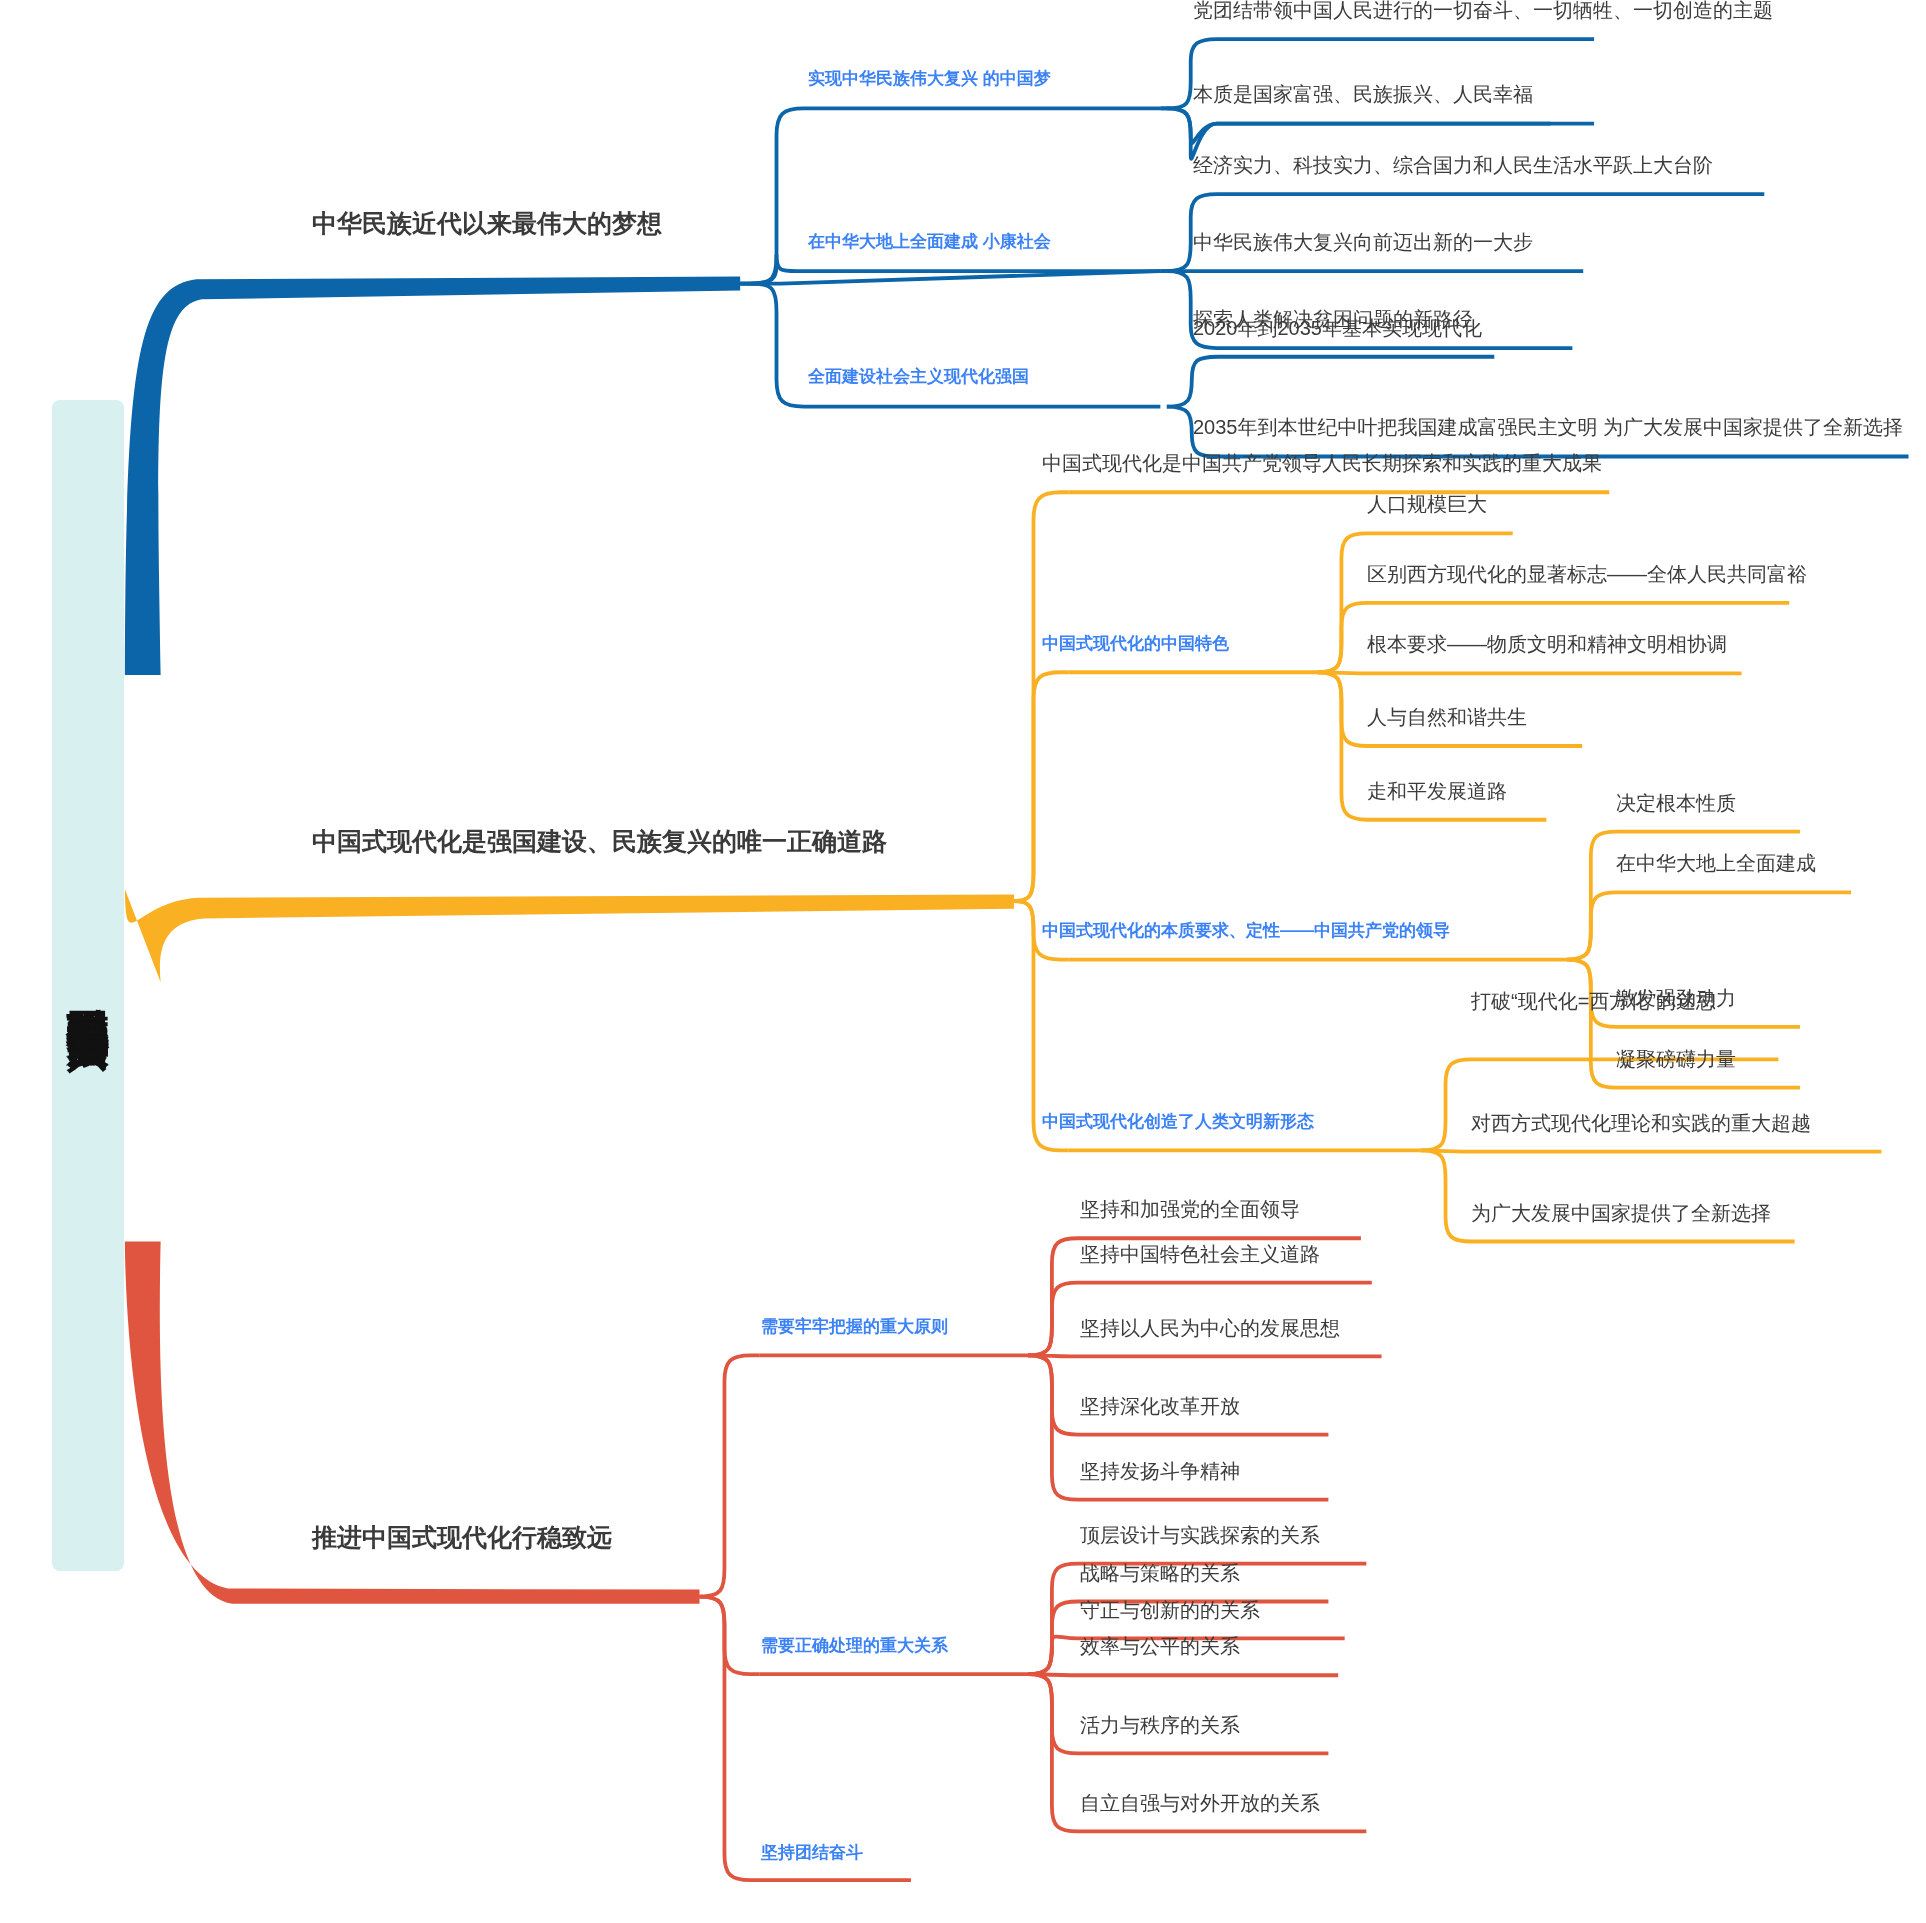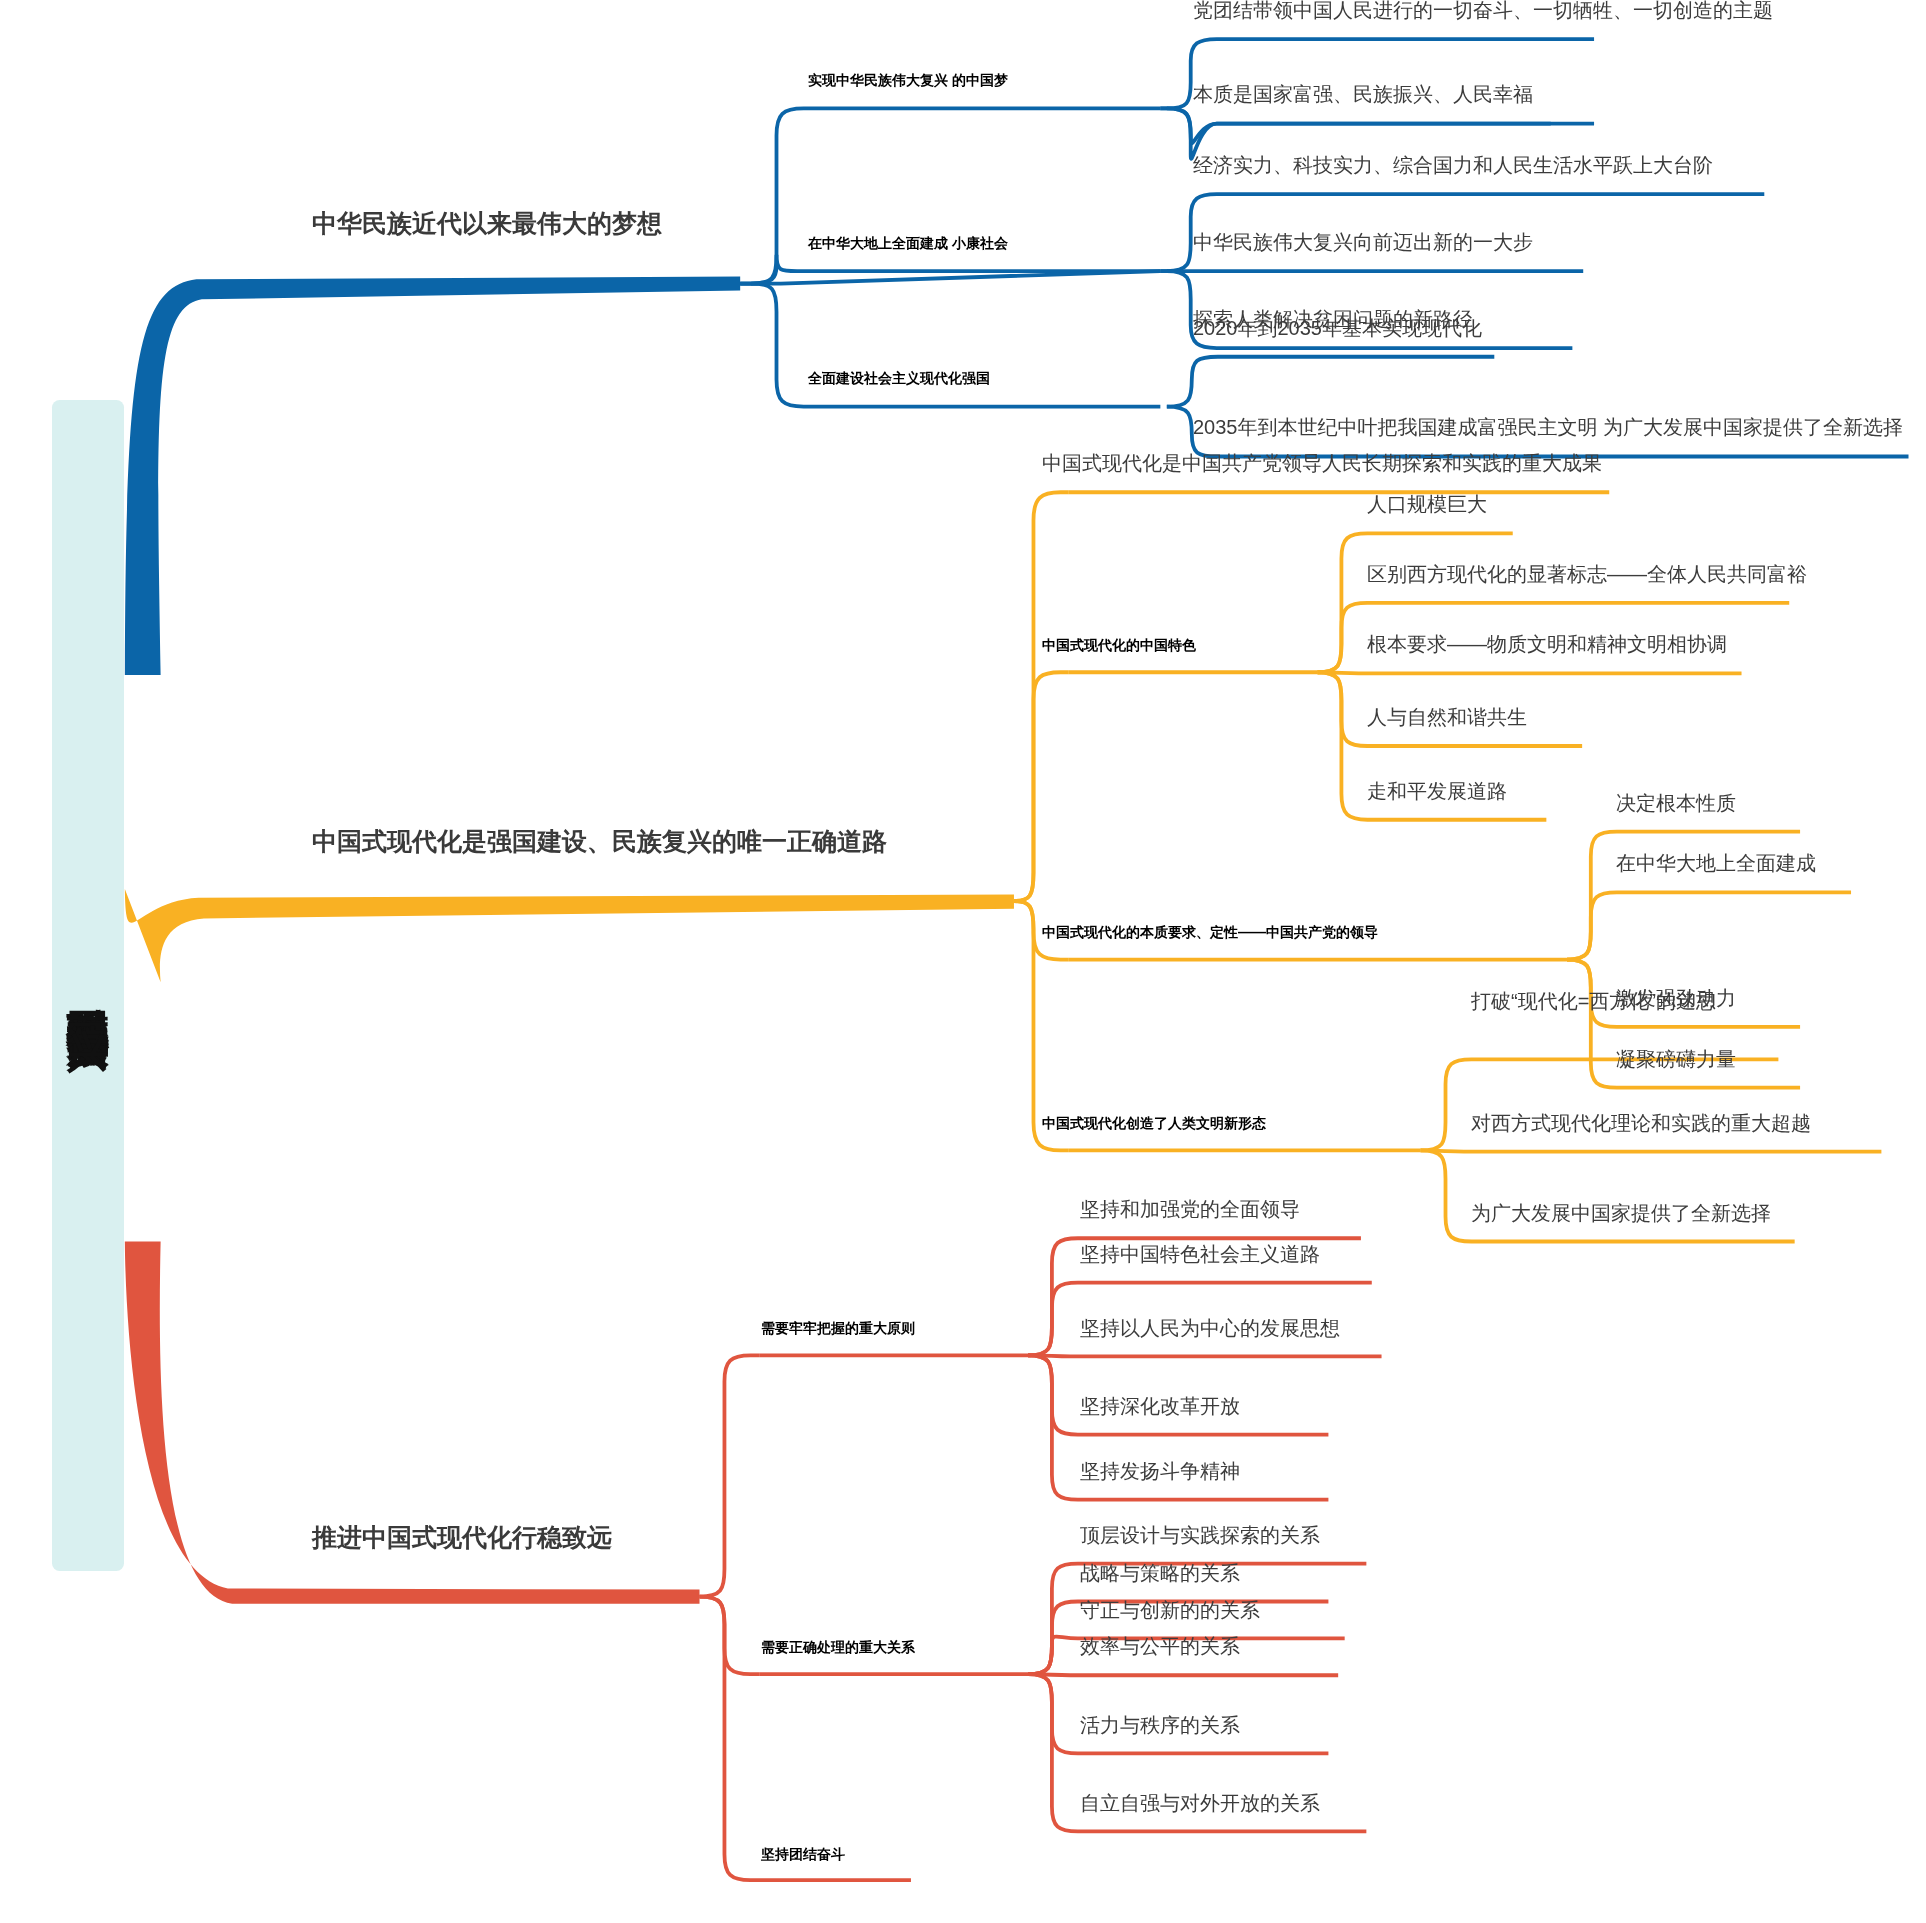--- a/index.html
+++ b/index.html
@@ -35,21 +35,21 @@
 
   
   .node{
     position:absolute;
     white-space:nowrap;
     color:#3b3b3b;
     transform:translateY(-100%);
     padding-bottom:13px;
   }
   .lvl1{font-size:25px;font-weight:bold;color:#3a3a3a;}
-  .lvl2{font-size:14px;font-weight:bold;color:#000000;}
+  .lvl2{font-size:17px;font-weight:bold;color:#3b82f6;}
   .lvl3{font-size:20px;font-weight:normal;color:#3c3c3c;}
 </style>
 </head>
 <body>
 
 <div id="canvas">
 
   <svg class="links" viewBox="0 0 3552 3547" xmlns="http://www.w3.org/2000/svg">
 
     <path d="M 230 1245 C 232 700 246 528 362 515 L 1365 510

